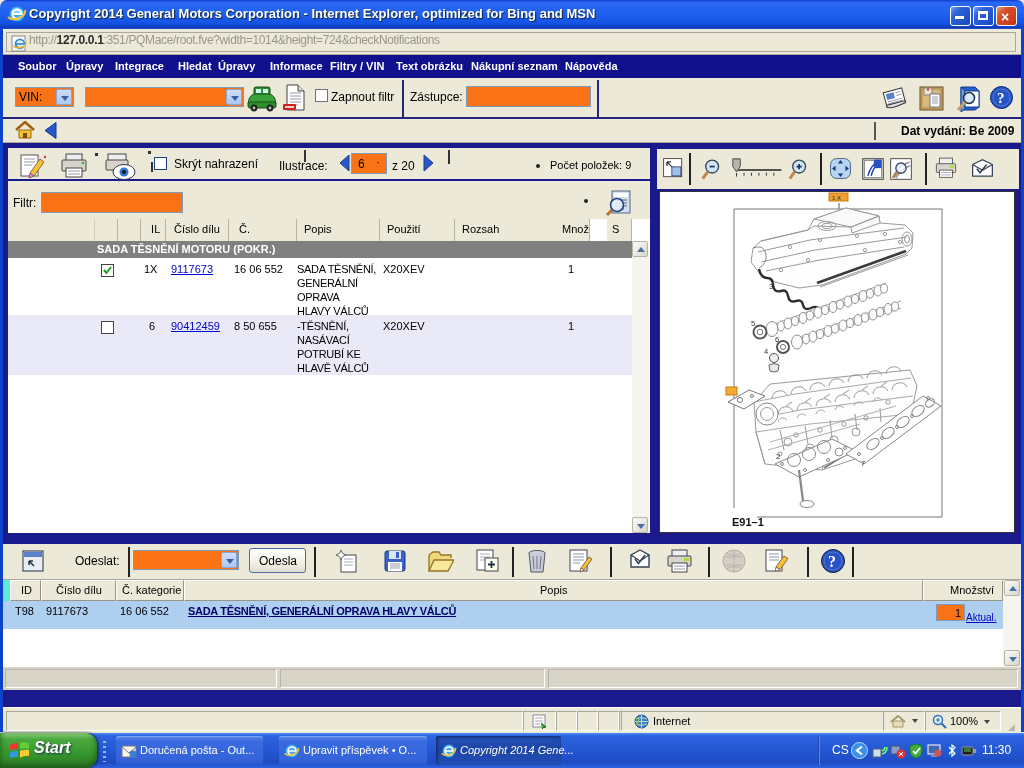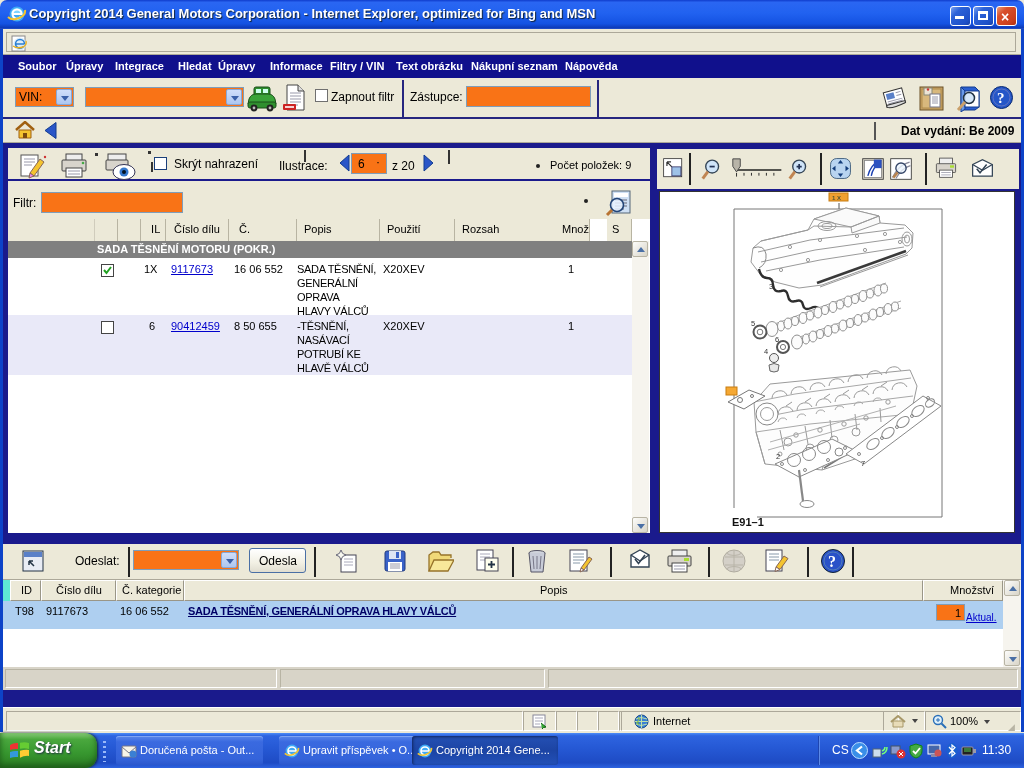--- a/index.html
+++ b/index.html
@@ -120,20 +120,21 @@
 <div class="abs" id="brd-r"></div>
 
 <div class="abs" id="addr">
   <div class="abs" id="addr-field"></div>
   <svg class="abs" style="left:8px;top:6px;" width="17" height="17" viewBox="0 0 17 17">
     <rect x="1" y="1" width="13" height="15" fill="#fff" stroke="#888"></rect>
     <circle cx="9" cy="9" r="6.5" fill="#cde6f7" fill-opacity="0.7"></circle>
     <path d="M4.5 9 a4.5 4.5 0 0 1 9 0 M4.5 9 h9 M4.5 9 a4.5 4.5 0 0 0 8 2.5" stroke="#2a7fd4" stroke-width="1.4" fill="none"></path>
     <path d="M2 11 Q6 14 12 12 Q16 10 15 6" stroke="#e8b020" stroke-width="1.4" fill="none"></path>
   </svg>
+  <div class="abs" id="addr-url">http://<b>127.0.0.1</b>:351/PQMace/root.fve?width=1014&amp;height=724&amp;checkNotifications</div>
 </div>
 
 <div class="abs" id="menu">
   <span style="left:15px;">Soubor</span>
   <span style="left:63px;">Úpravy</span>
   <span style="left:112px;">Integrace</span>
   <span style="left:175px;">Hledat</span>
   <span style="left:215px;">Úpravy</span>
   <span style="left:267px;">Informace</span>
   <span style="left:327px;">Filtry / VIN</span>
@@ -667,21 +668,21 @@
     </svg>
     <span style="position:absolute;left:31px;top:3px;">Internet</span>
   </div>
   <div class="spanel" style="left:880px;width:42px;">
     <svg class="abs" style="left:6px;top:3px;" width="17" height="13" viewBox="0 0 17 13">
       <path d="M1 7 L8 1 L15 7" fill="none" stroke="#a89868" stroke-width="2"></path>
       <path d="M3 6 h10 v6 h-10 Z" fill="#e8dcb8" stroke="#a89868"></path>
     </svg>
     <span class="abs" style="left:28px;top:7px;width:0;height:0;border-left:3px solid transparent;border-right:3px solid transparent;border-top:4px solid #444;"></span>
   </div>
-  <div class="spanel" style="left:922px;width:96px;">
+  <div class="spanel" style="left:922px;width:76px;">
     <svg class="abs" style="left:6px;top:2px;" width="15" height="15" viewBox="0 0 15 15">
       <circle cx="6" cy="6" r="4.5" fill="#dff0fa" stroke="#2a6fb8" stroke-width="1.4"></circle>
       <path d="M4 6h4 M6 4v4" stroke="#2a6fb8"></path>
       <path d="M9.5 9.5 L14 14" stroke="#2a6fb8" stroke-width="2"></path>
     </svg>
     <span style="position:absolute;left:24px;top:3px;">100%</span>
     <span class="abs" style="left:58px;top:8px;width:0;height:0;border-left:3px solid transparent;border-right:3px solid transparent;border-top:4px solid #444;"></span>
   </div>
   <span class="abs" style="left:1005px;top:14px;color:#b8b4a4;font-size:9px;letter-spacing:1px;">◢</span>
 </div>
@@ -706,21 +707,21 @@
     <span>Doručená pošta - Out...</span>
   </div>
   <div class="abs task" style="left:279px;width:148px;">
     <svg class="abs" style="left:5px;top:7px;" width="16" height="16" viewBox="0 0 20 20">
       <circle cx="10" cy="10" r="8" fill="#3fa9f5"></circle>
       <path d="M5 10 h10 a5 5 0 0 0 -10 0 M5 10 a5 5 0 0 0 9 3" stroke="#fff" stroke-width="2" fill="none"></path>
       <path d="M1 13 Q5 17 12 14 Q19 11 18 6" stroke="#f4c430" stroke-width="2" fill="none"></path>
     </svg>
     <span>Upravit příspěvek • O...</span>
   </div>
-  <div class="abs task active" style="left:412px;width:146px;">
+  <div class="abs task active" style="left:436px;width:125px;font-style:italic;">
     <svg class="abs" style="left:5px;top:7px;" width="16" height="16" viewBox="0 0 20 20">
       <circle cx="10" cy="10" r="8" fill="#3fa9f5"></circle>
       <path d="M5 10 h10 a5 5 0 0 0 -10 0 M5 10 a5 5 0 0 0 9 3" stroke="#fff" stroke-width="2" fill="none"></path>
       <path d="M1 13 Q5 17 12 14 Q19 11 18 6" stroke="#f4c430" stroke-width="2" fill="none"></path>
     </svg>
     <span>Copyright 2014 Gene...</span>
   </div>
   <div class="abs" id="tray">
     <div class="abs" style="left:0;top:3px;width:2px;height:29px;background:#1e45b0;border-right:1px solid #5c8ae8;"></div>
     <span style="position:absolute;left:14px;top:10px;color:#fff;font-size:12px;">CS</span>

